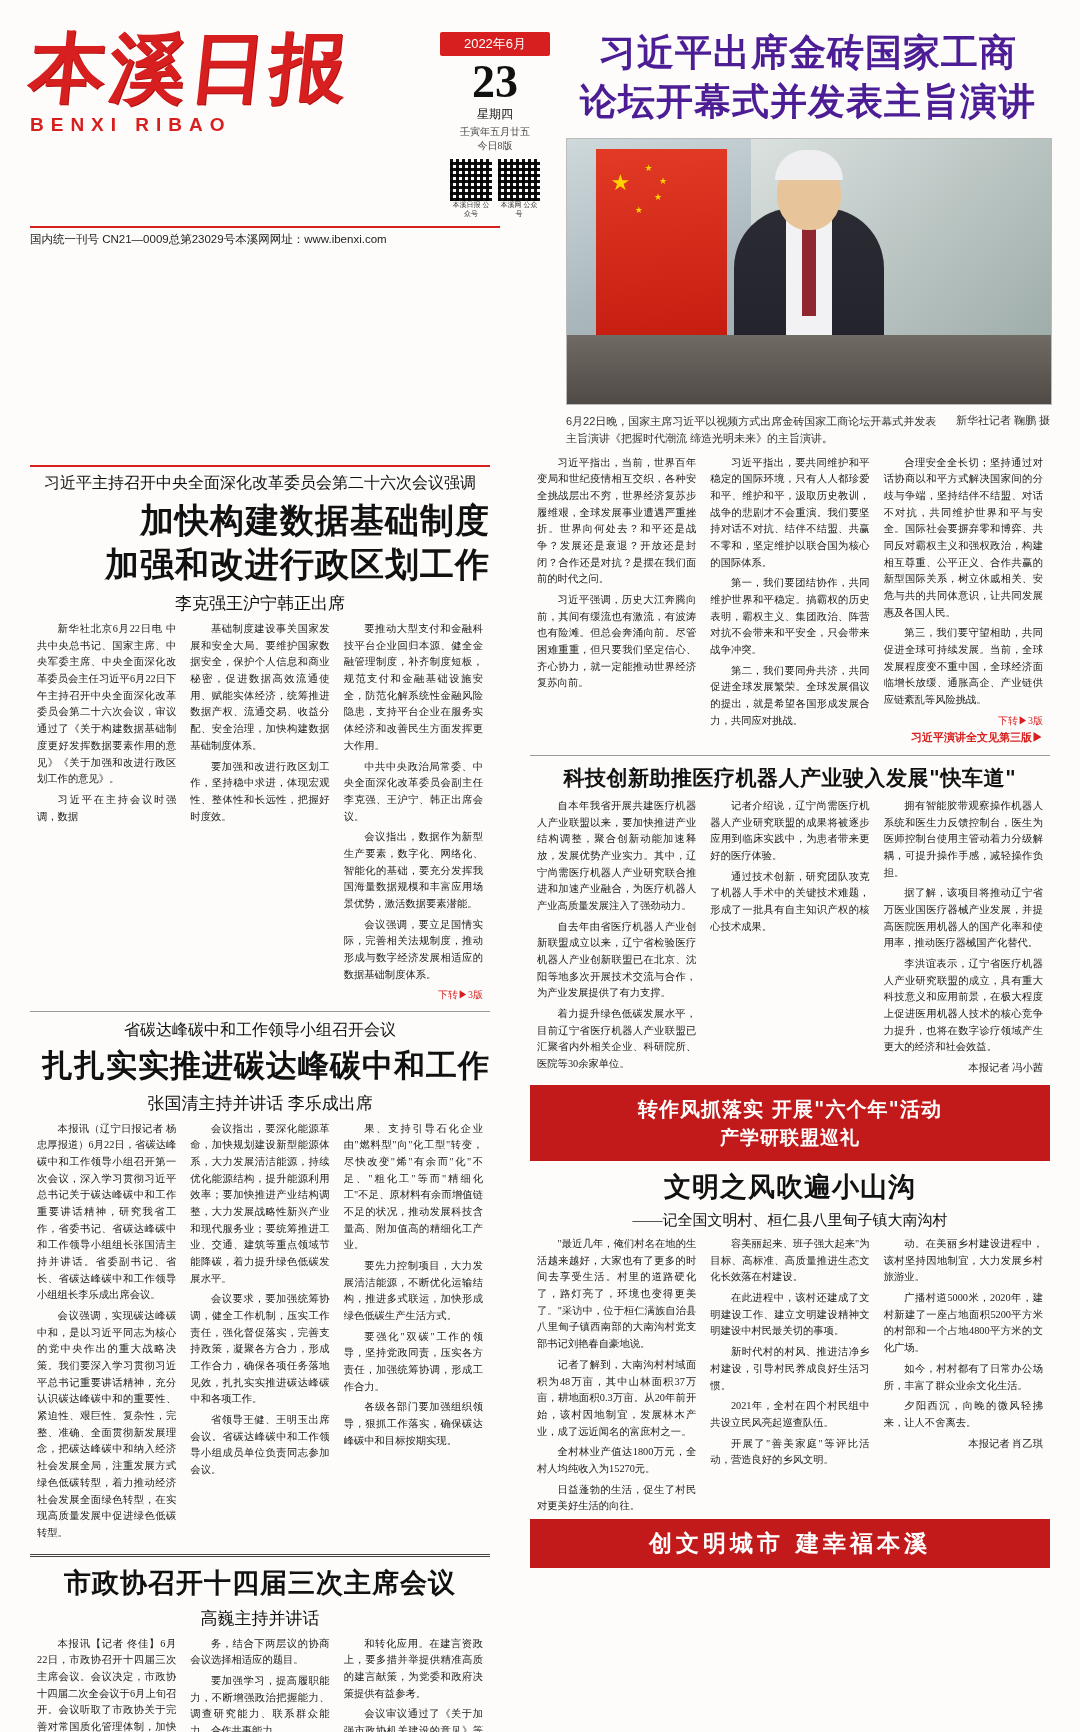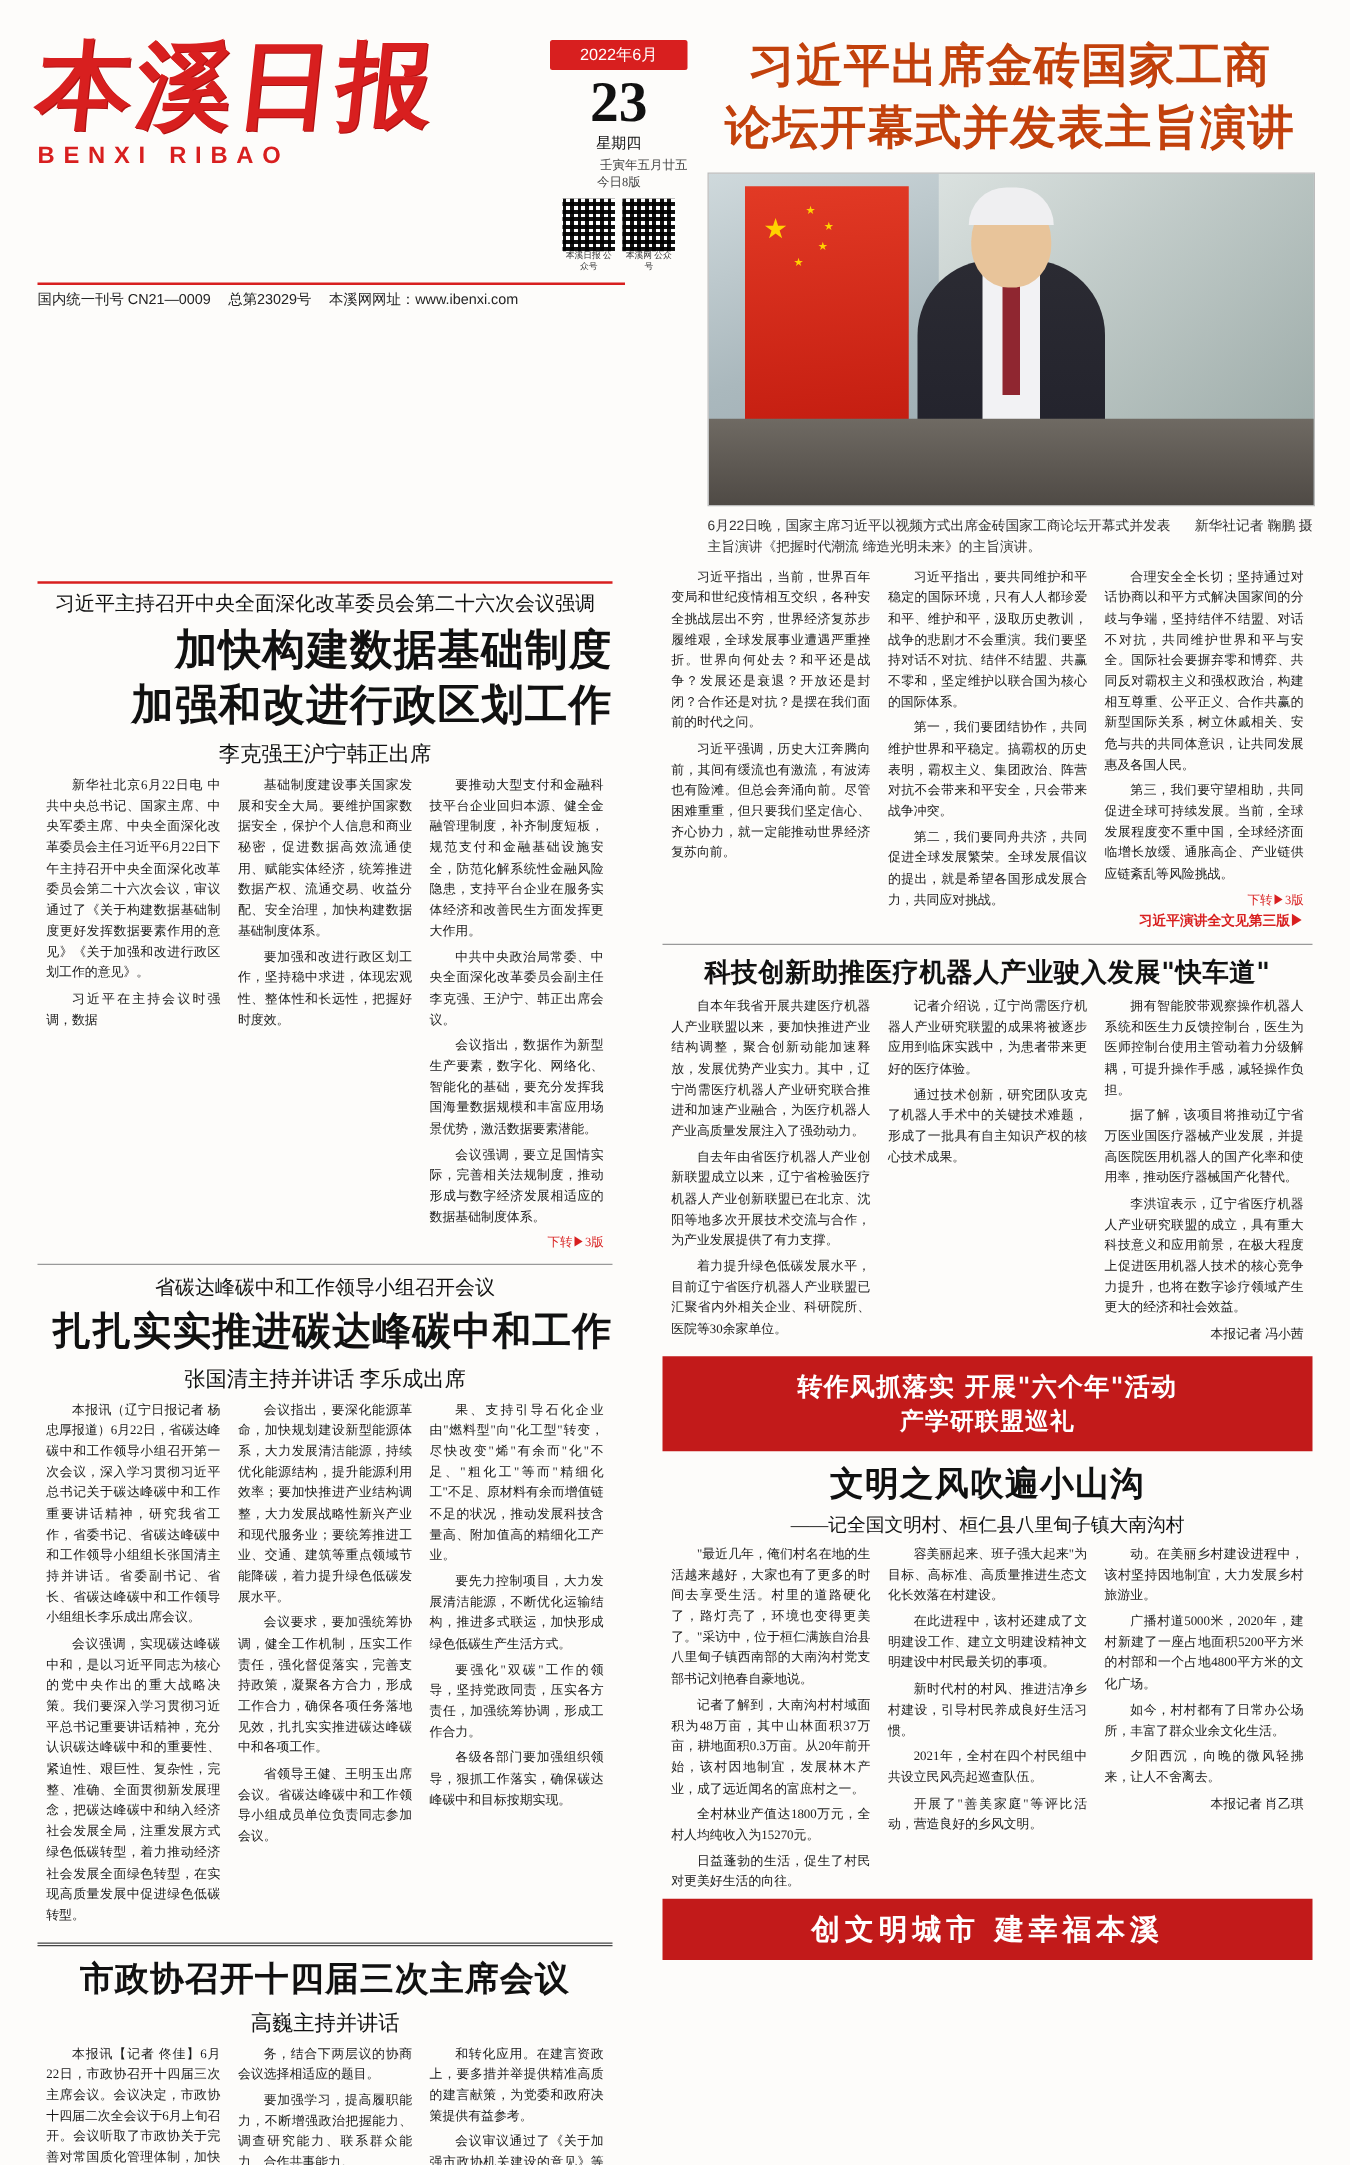--- a/index.html
+++ b/index.html
@@ -24,49 +24,49 @@
     text-shadow:1px 1px 0 #b01212;
   }
   .logo-en{
     margin-top:6px;
     font-family:"Liberation Sans",sans-serif;
     font-size:19px;letter-spacing:7px;color:#d81f1f;font-weight:bold;
   }
   .mh-rule{border-top:2px solid #d81f1f;margin:8px 0 4px 0;width:470px;}
   .mh-meta{
     font-family:"Liberation Sans",sans-serif;
-    font-size:11.5px;color:#222;display:flex;gap:14px;
+    font-size:11.5px;color:#222;display:flex;
   }
   .mh-date{
     width:110px;text-align:center;margin-left:6px;margin-top:4px;
   }
   .mh-date .ym{
     background:#d81f1f;color:#fff;font-family:"Liberation Sans",sans-serif;
     font-size:13px;padding:3px 0;border-radius:2px;
   }
   .mh-date .day{font-size:46px;font-weight:bold;line-height:1.05;margin-top:2px;}
   .mh-date .wd{font-size:12px;}
-  .mh-date .lunar{font-size:10px;color:#444;margin-top:2px;text-align:right;}
+  .mh-date .lunar{font-size:10px;color:#444;margin-top:2px;}
   .mh-date .pages{font-size:10px;color:#444;}
   .qr-wrap{display:flex;gap:6px;margin-top:6px;justify-content:center;}
   .qr{width:42px;}
   .qr .code{
     width:42px;height:42px;
     background:
       repeating-linear-gradient(90deg,#111 0 3px,#fff 3px 6px),
       repeating-linear-gradient(0deg,#111 0 3px,#fff 3px 6px);
     background-blend-mode:multiply;
   }
   .qr .cap{font-size:7px;text-align:center;line-height:1.2;color:#333;font-family:"Liberation Sans",sans-serif;}
 
   
   .mh-right{flex:1;padding-left:16px;}
   .top-head{
     font-family:"DejaVu Serif",serif;
-    font-weight:bold;font-size:37px;line-height:1.32;letter-spacing:1px;color:#c2410c;
+    font-weight:bold;font-size:37px;line-height:1.32;letter-spacing:1px;color:#4c1d95;
     text-align:center;
   }
   .photo{
     margin-top:12px;width:100%;height:265px;position:relative;overflow:hidden;
     background:linear-gradient(160deg,#cfd9dc 0%,#aab8bd 40%,#8d9ea4 100%);
     border:1px solid #bbb;
   }
   .photo .flag{
     position:absolute;left:6%;top:4%;width:27%;height:78%;
     background:linear-gradient(175deg,#e23a25,#c21b0f);

